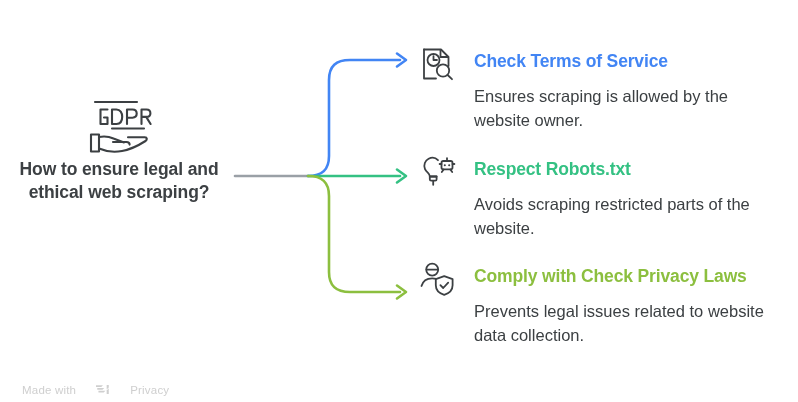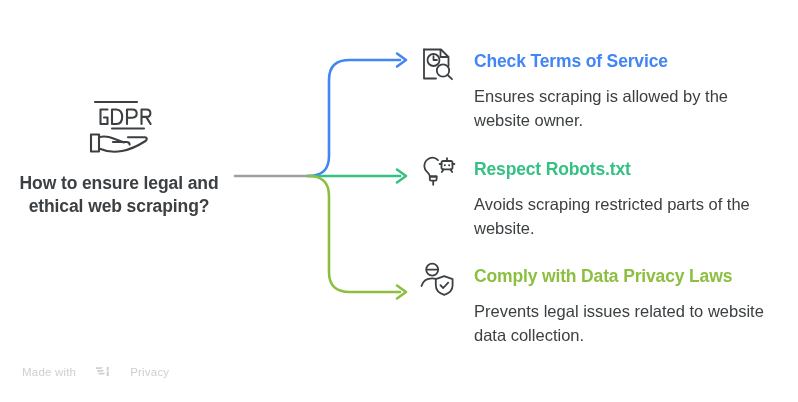--- a/index.html
+++ b/index.html
@@ -28,21 +28,20 @@
     display: flex;
     flex-direction: column;
     align-items: center;
   }
   #gdpr-icon {
     width: 74px;
     height: 62px;
     display: block;
   }
   #root-title {
-    margin-top: 14px;
     width: 222px;
     text-align: center;
     font-size: 17.5px;
     font-weight: bold;
     line-height: 23px;
     color: #3c4043;
     letter-spacing: -0.1px;
   }
 
   
@@ -91,21 +90,21 @@
     font-size: 16.5px;
     line-height: 24px;
     color: #3c4043;
     max-width: 300px;
   }
 
   
   #footer {
     position: absolute;
     left: 22px;
-    top: 366px;
+    top: 384px;
     display: flex;
     align-items: center;
     gap: 20px;
     color: #cfcfcf;
     font-size: 11.5px;
     letter-spacing: 0.2px;
     text-align: right;
   }
   #napkin-logo { display: block; }
 </style>
@@ -193,21 +192,21 @@
     <div class="branch-head">
       <span class="branch-icon">
         <svg viewBox="0 0 38 38" width="38" height="38" fill="none" stroke="#3c4043" stroke-width="1.8" stroke-linecap="round" stroke-linejoin="round">
           <circle cx="14.2" cy="9.6" r="6"></circle>
           <path d="M8.6 9.6 H19.8"></path>
           <path d="M3.5 26 C4.8 21.2 9 18.3 14.2 18.3 C15.6 18.3 16.9 18.5 18.1 18.9"></path>
           <path d="M26.2 16.2 L34.6 19.2 V25.2 C34.6 29.8 31.2 33.2 26.2 34.8 C21.2 33.2 17.8 29.8 17.8 25.2 V19.2 Z"></path>
           <path d="M22.4 25.2 L25.2 28 L30.2 22.6"></path>
         </svg>
       </span>
-      <span class="branch-title" style="color:#8cbf3f">Comply with Data Privacy Laws</span>
+      <span class="branch-title" style="color:#8cbf3f">Comply with Check Privacy Laws</span>
     </div>
     <div class="branch-desc">Prevents legal issues related to website data collection.</div>
   </div>
 
   <div id="footer">
     <span>Made with</span>
     <svg id="napkin-logo" viewBox="0 0 16 13" width="14" height="12" fill="#cfcfcf">
       <path d="M0 1 H8 L6 3 H0 Z"></path>
       <path d="M1.4 4.2 H9.4 L7.4 6.2 H1.4 Z"></path>
       <path d="M2.8 7.4 H10.8 L8.8 9.4 H2.8 Z"></path>

